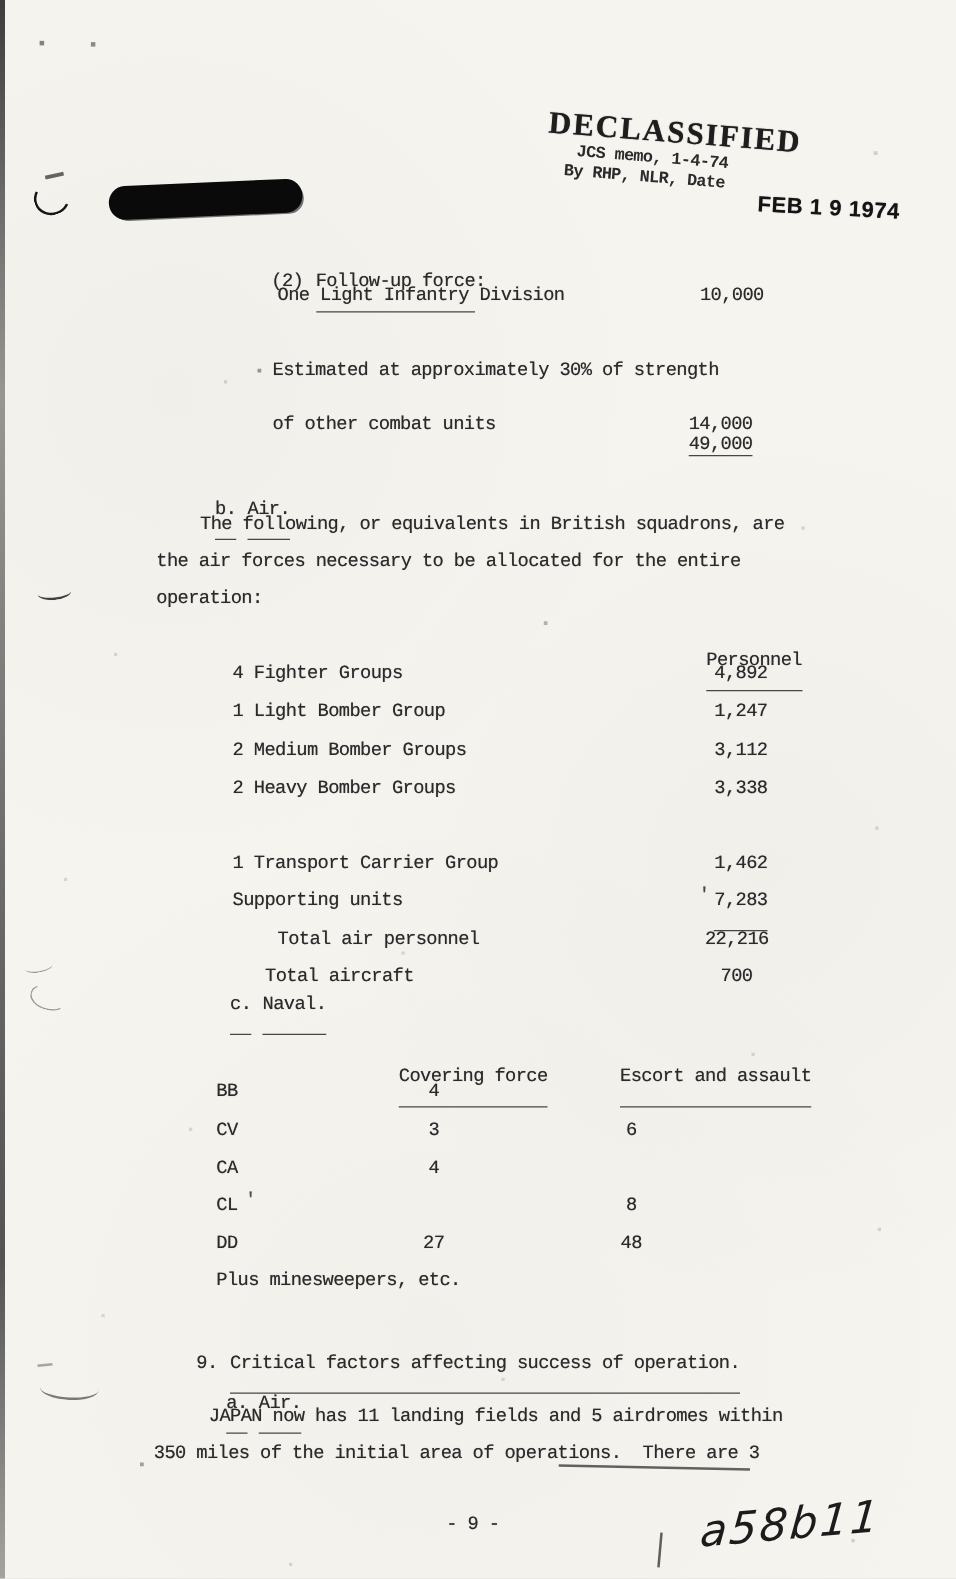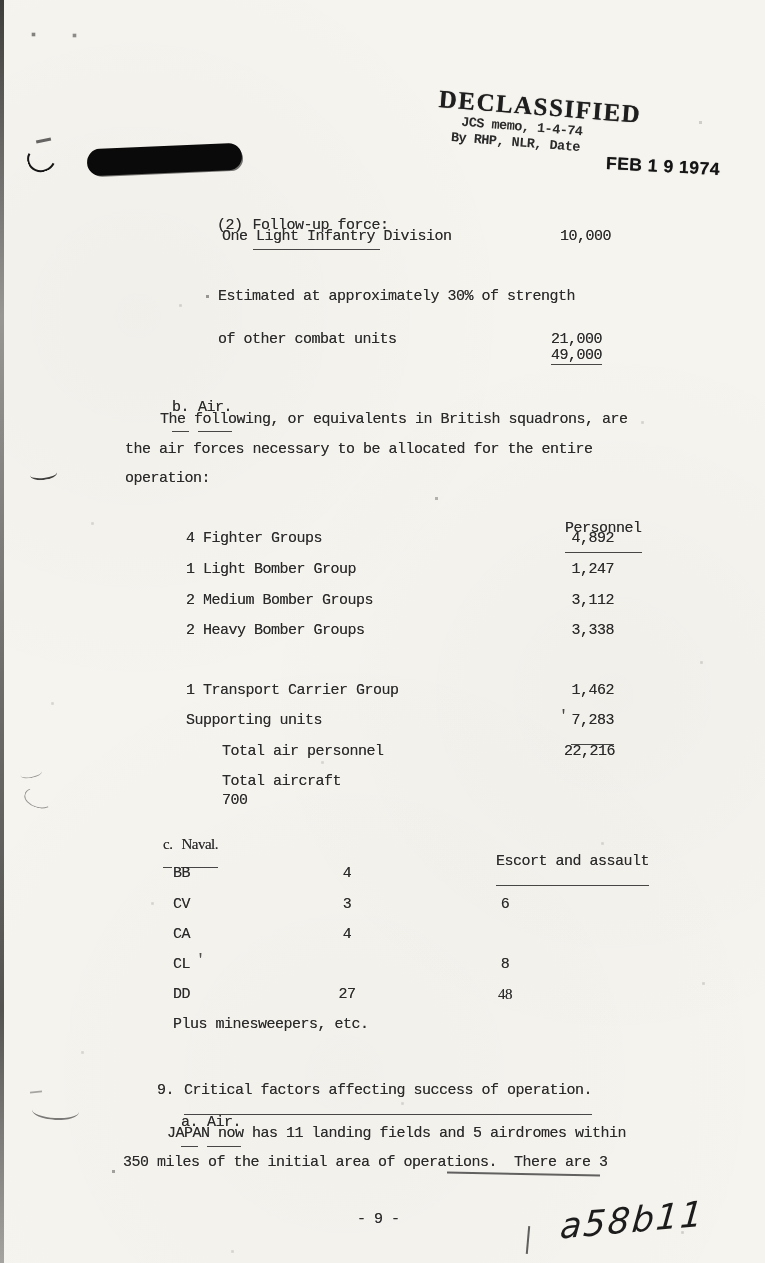--- a/index.html
+++ b/index.html
@@ -170,21 +170,21 @@
   <div class="tline" style="left:183px; top:197px;">
     <span class="num">(2)</span><span class="u">Follow-up force</span><span>:</span>
   </div>
   <div class="tline row" style="left:222px; top:227px; width:389px;">
     <span>One Light Infantry Division</span>
     <span>10,000</span>
   </div>
   <div class="tline" style="left:218px; top:287px;">Estimated at approximately 30% of strength</div>
   <div class="tline row" style="left:218px; top:316px; width:384px;margin-top:14px;">
     <span>of other combat units</span>
-    <span class="u">21,000</span>
+    <span class="u">14,000</span>
   </div>
   <div class="tline rt" style="left:222px; top:346px; width:380px;">49,000</div>
 
   <div class="tline" style="left:138px; top:379px;">
     <span class="u letter">b.</span><span class="u">Air.</span>
   </div>
   <div class="tline" style="left:160px; top:410px;">The following, or equivalents in British squadrons, are</div>
   <div class="tline" style="left:125px; top:440px;">the air forces necessary to be allocated for the entire</div>
   <div class="tline" style="left:125px; top:469px;">operation:</div>
   <div class="tline" style="left:531px; top:500px;">
@@ -212,27 +212,30 @@
     <span>1,462</span>
   </div>
   <div class="tline row" style="left:186px; top:711px; width:428px;">
     <span>Supporting units</span>
     <span><span class="tick">'</span><span class="u">7,283</span></span>
   </div>
   <div class="tline row" style="left:222px; top:742px; width:393px;">
     <span>Total air personnel</span>
     <span>22,216</span>
   </div>
-  <div class="tline row" style="left:222px; top:772px; width:390px;flex-direction:column;">
+  <div class="tline row" style="left:212px; top:772px; width:390px;">
     <span>Total aircraft</span>
     <span>700</span>
   </div>
 
-  <div class="tline" style="left:150px; top:816px;font-family:Liberation Serif, serif;">
+  <div class="tline" style="left:150px; top:775px;">
     <span class="u letter">c.</span><span class="u">Naval.</span>
+  </div>
+  <div class="tline" style="left:285px; top:833px;">
+    <span class="u">Covering force</span>
   </div>
   <div class="tline" style="left:462px; top:833px;">
     <span class="u">Escort and assault</span>
   </div>
 
   <div>
     <div class="tline" style="left:173px; top:864px;">BB</div>
     <div class="tline ctr" style="left:287px; top:864px; width:120px;">4</div>
     <div class="tline ctr" style="left:445px; top:864px; width:120px;"></div>
   </div>
@@ -247,21 +250,21 @@
     <div class="tline ctr" style="left:445px; top:925px; width:120px;"></div>
   </div>
   <div>
     <div class="tline" style="left:173px; top:955px;"><span>CL</span><span class="mark-after">'</span></div>
     <div class="tline ctr" style="left:287px; top:955px; width:120px;"></div>
     <div class="tline ctr" style="left:445px; top:955px; width:120px;">8</div>
   </div>
   <div>
     <div class="tline" style="left:173px; top:985px;text-align:right;">DD</div>
     <div class="tline ctr" style="left:287px; top:985px; width:120px;">27</div>
-    <div class="tline ctr" style="left:445px; top:985px; width:120px;font-family:Liberation Serif, serif;">48</div>
+    <div class="tline ctr" style="left:445px; top:985px; width:120px;">48</div>
   </div>
   <div class="tline" style="left:173px; top:1015px;">Plus minesweepers, etc.</div>
 
   <div class="tline" style="left:123px; top:1062px;">
     <span class="num">9.</span><span class="u">Critical factors affecting success of operation.</span>
   </div>
   <div class="tline" style="left:147px; top:1094px;">
     <span class="u letter">a.</span><span class="u">Air.</span>
   </div>
   <div class="tline" style="left:167px; top:1124px;">JAPAN now has 11 landing fields and 5 airdromes within</div>

